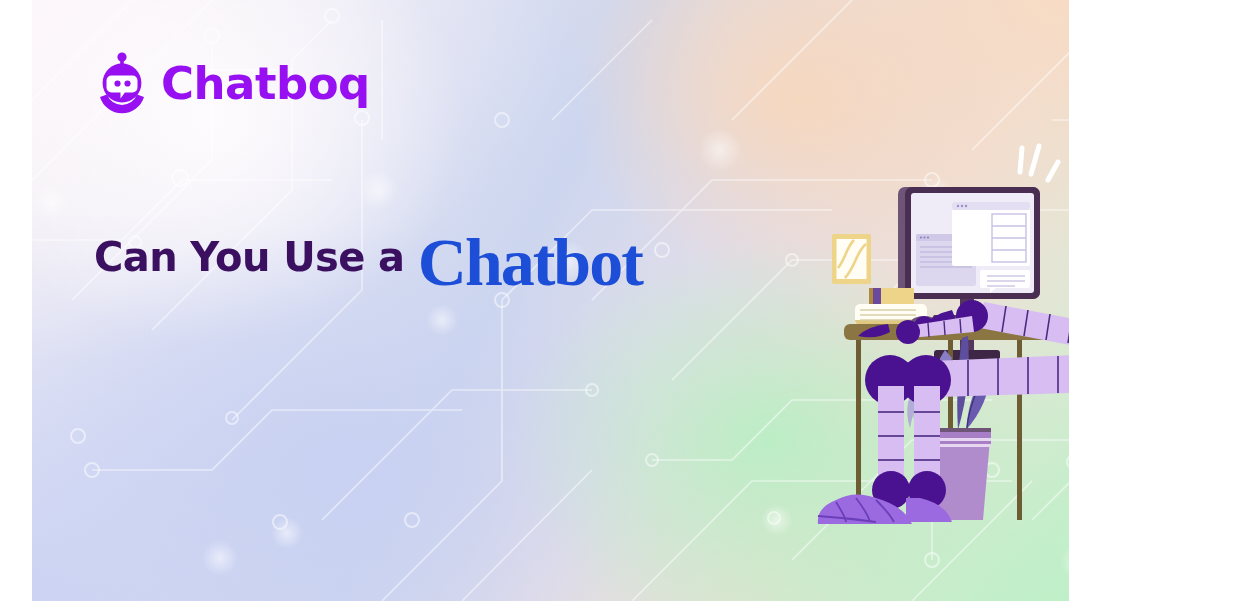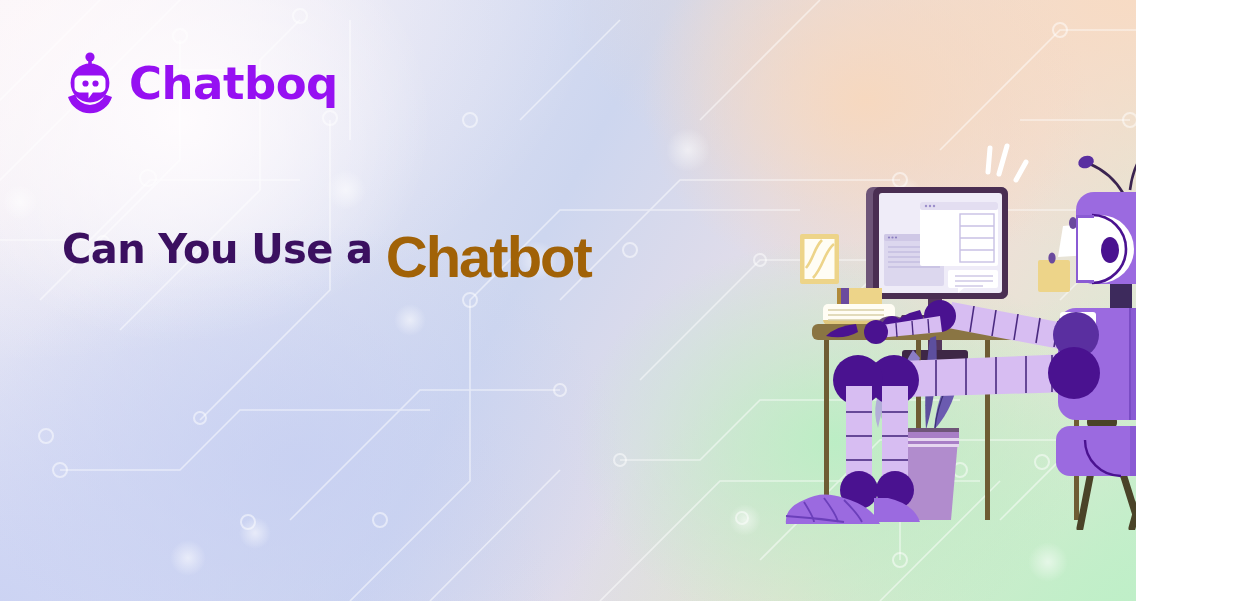--- a/index.html
+++ b/index.html
@@ -2,21 +2,21 @@
 <html><head>
 <meta charset="utf-8">
 <style>
   html,body{margin:0;padding:0;}
   body{
     width:1248px;height:601px;overflow:hidden;
     font-family:"Liberation Sans", sans-serif;
     background:#ffffff;
   }
   #banner{
-    position:relative;width:1136px;height:601px;overflow:hidden;
+    position:relative;width:1037px;height:601px;overflow:hidden;margin-left:32px;
   }
   
   .bg-base{
     position:absolute;inset:0;
     background:
       radial-gradient(120% 100% at 100% 0%,   rgba(247,219,196,1.0) 0%,  rgba(247,219,196,0.0) 42%),
       radial-gradient(110% 115% at 102% 104%, rgba(190,239,199,1.0) 0%,  rgba(190,239,199,0.0) 48%),
       radial-gradient(95% 110% at 0% 0%,      rgba(252,246,249,1.0) 0%,  rgba(252,246,249,0.0) 55%),
       radial-gradient(90% 120% at -5% 105%,   rgba(201,209,243,1.0) 0%,  rgba(201,209,243,0.0) 60%),
       linear-gradient(118deg,#f7f2f6 0%,#dfe2f3 26%,#cdd6ef 46%,#dfdcea 60%,#efdfd7 76%,#dde9d4 92%,#c9efcf 100%);
@@ -47,22 +47,22 @@
   }
   
   .headline{position:absolute;left:62px;top:228px;width:660px;}
   .hl-line{display:block;white-space:nowrap;line-height:1;}
   .hl-line.l1{margin-bottom:10px;}
   .hl-sm{
     font-family:"DejaVu Sans", sans-serif;
     font-weight:700;font-size:40px;color:#3b1060;letter-spacing:-0.6px;
   }
   .hl-big{
-    font-family:Liberation Sans, sans-serif;
-    font-weight:700;font-size:58px;color:#a16207;letter-spacing:-2px;
+    font-family:Liberation Serif, serif;
+    font-weight:700;font-size:68px;color:#1d4ed8;letter-spacing:-2px;
   }
   .hl-line.l1 .hl-sm{position:relative;top:-14px;text-align:right;}
   .hl-line.l2 .hl-sm{position:relative;top:-12px;}
   svg{display:block;}
 </style>
 </head>
 <body>
 
 <div id="banner">
 

